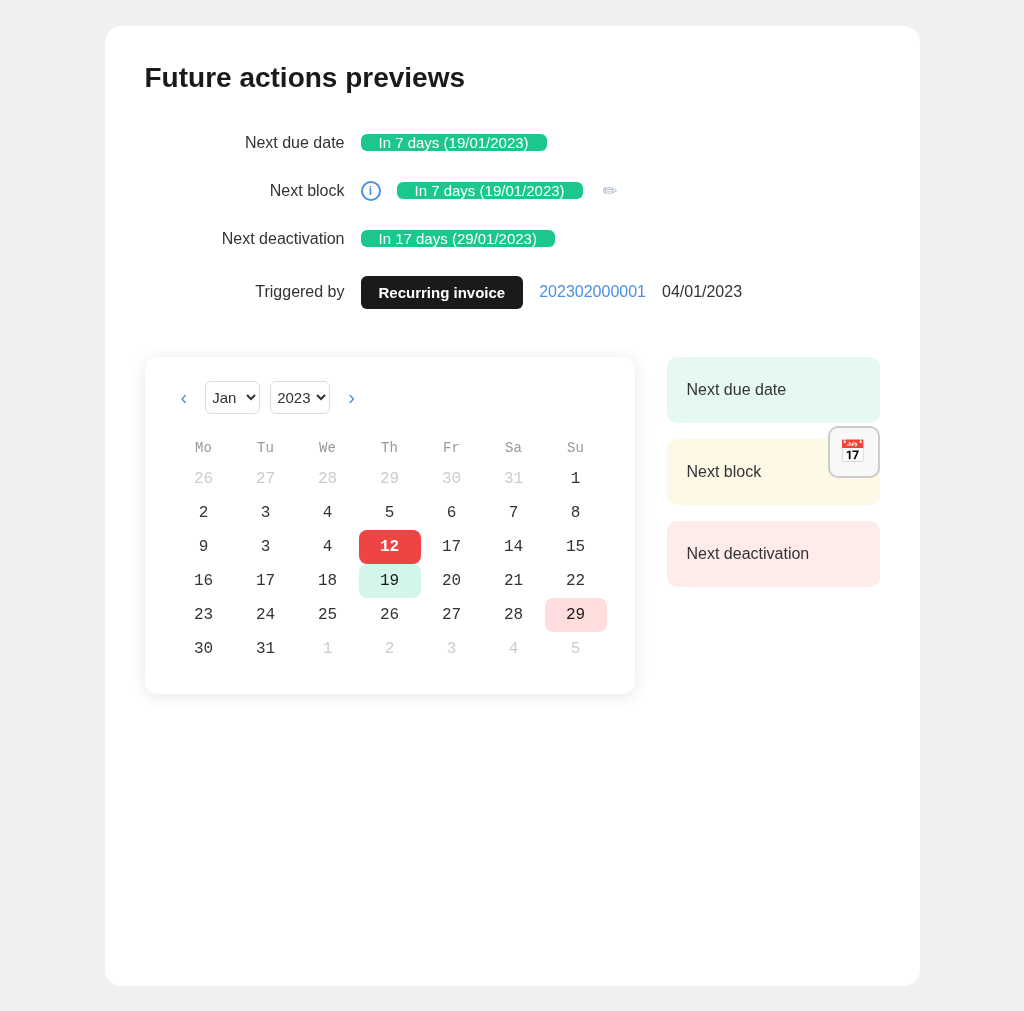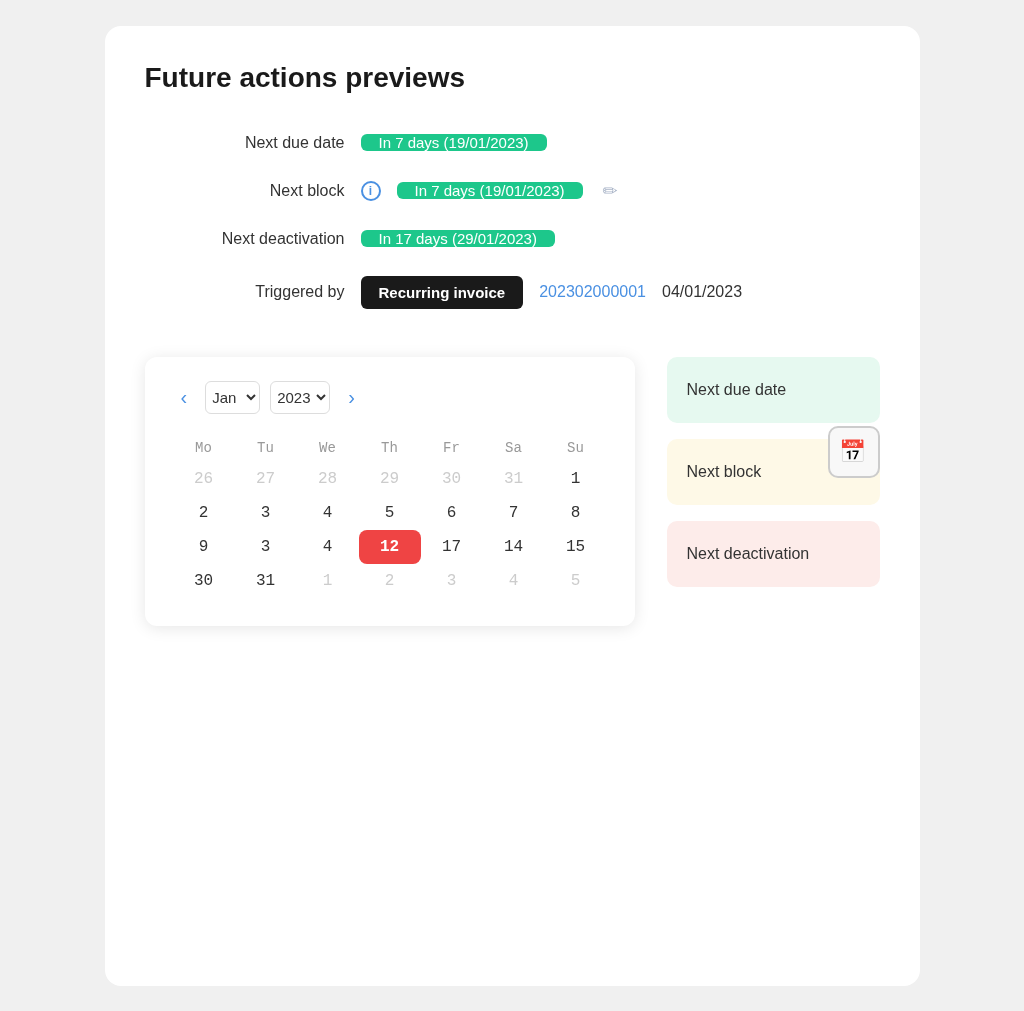--- a/index.html
+++ b/index.html
@@ -287,20 +287,38 @@
             <tr>
               <td class="normal">9</td>
               <td class="normal">3</td>
               <td class="normal">4</td>
               <td class="today">12</td>
               <td class="normal">17</td>
               <td class="normal">14</td>
               <td class="normal">15</td>
             </tr>
             <tr>
+              <td class="normal">16</td>
+              <td class="normal">17</td>
+              <td class="normal">18</td>
+              <td class="highlighted-green">19</td>
+              <td class="normal">20</td>
+              <td class="normal">21</td>
+              <td class="normal">22</td>
+            </tr>
+            <tr>
+              <td class="normal">23</td>
+              <td class="normal">24</td>
+              <td class="normal">25</td>
+              <td class="normal">26</td>
+              <td class="normal">27</td>
+              <td class="normal">28</td>
+              <td class="highlighted-red">29</td>
+            </tr>
+            <tr>
               <td class="normal">30</td>
               <td class="normal">31</td>
               <td class="other-month">1</td>
               <td class="other-month">2</td>
               <td class="other-month">3</td>
               <td class="other-month">4</td>
               <td class="other-month">5</td>
             </tr>
           </tbody>
       </table>

